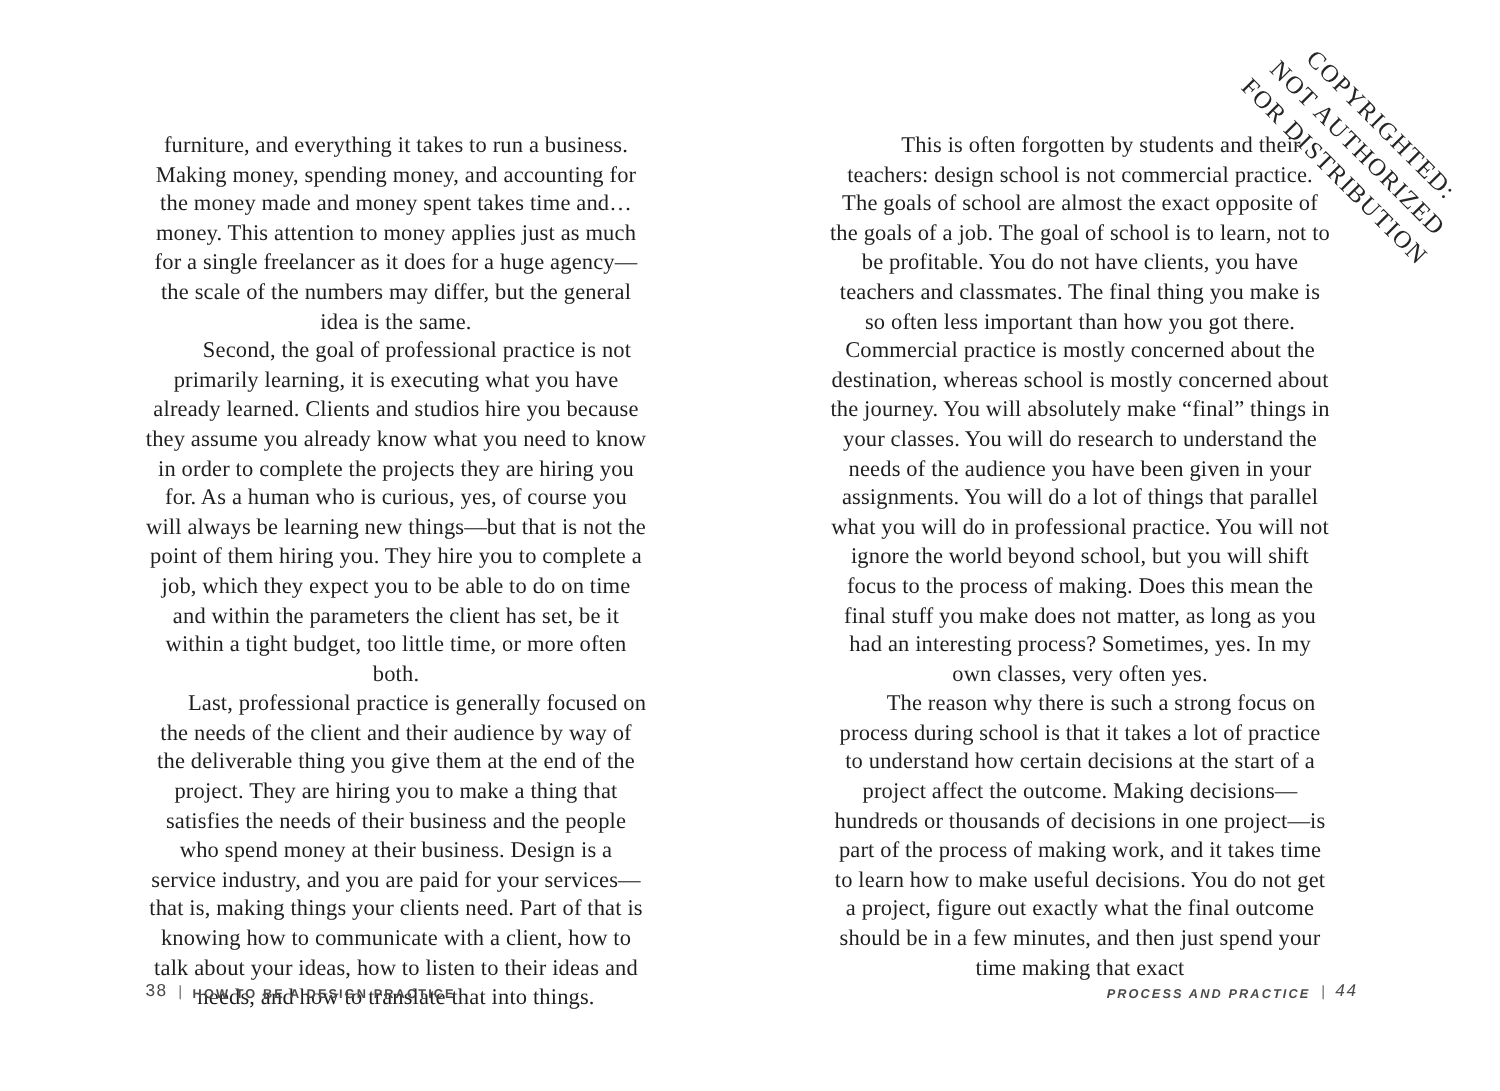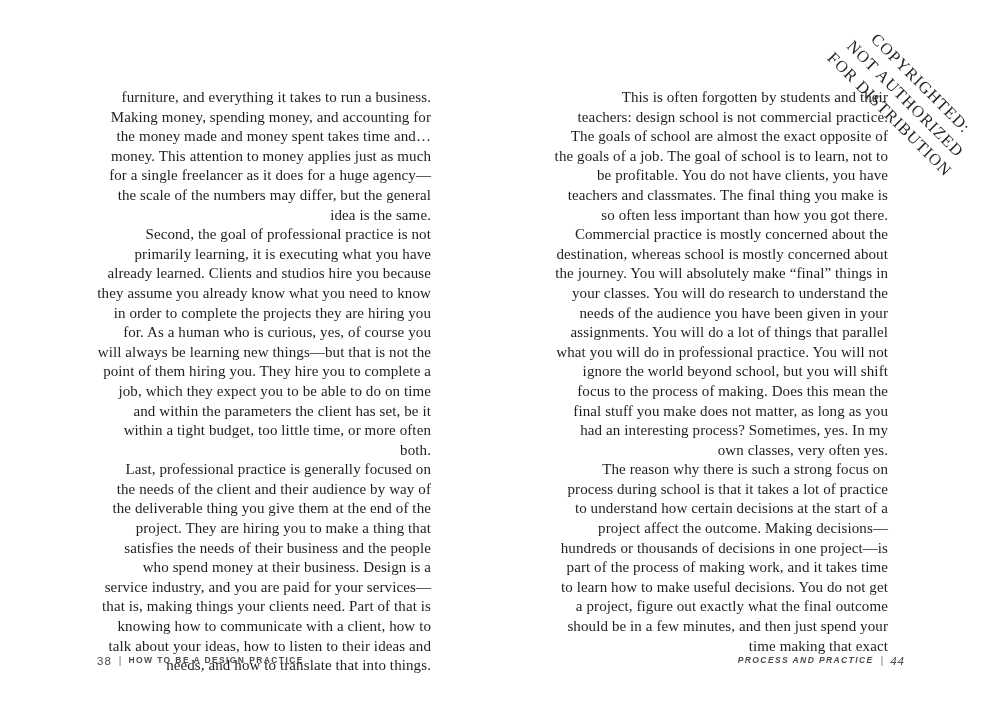--- a/index.html
+++ b/index.html
@@ -19,31 +19,31 @@
     position: absolute;
     top: 88px;
   }
   .page-column.left  { left: 97px;  width: 334px; }
   .page-column.right { left: 552px; width: 336px; }
   .para {
     margin: 0;
     font-size: 15px;
     line-height: 19.6px;
     color: #1e1e1e;
-    text-align: right;
+    text-align: center;
     letter-spacing: 0.1px;
   }
   .para.indent { text-indent: 28px; }
   .footer {
     position: absolute;
     top: 655px;
     font-family: "Liberation Sans", sans-serif;
     color: #4b4b4b;
     display: flex;
-    align-items: flex-start;
+    align-items: flex-end;
     white-space: nowrap;
   }
   .footer.left  { left: 97px; }
   .footer.right { right: 95px; font-style: italic; }
   .footer .page-num {
     font-size: 11.5px;
     letter-spacing: 1px;
   }
   .footer .sep {
     font-size: 10px;

